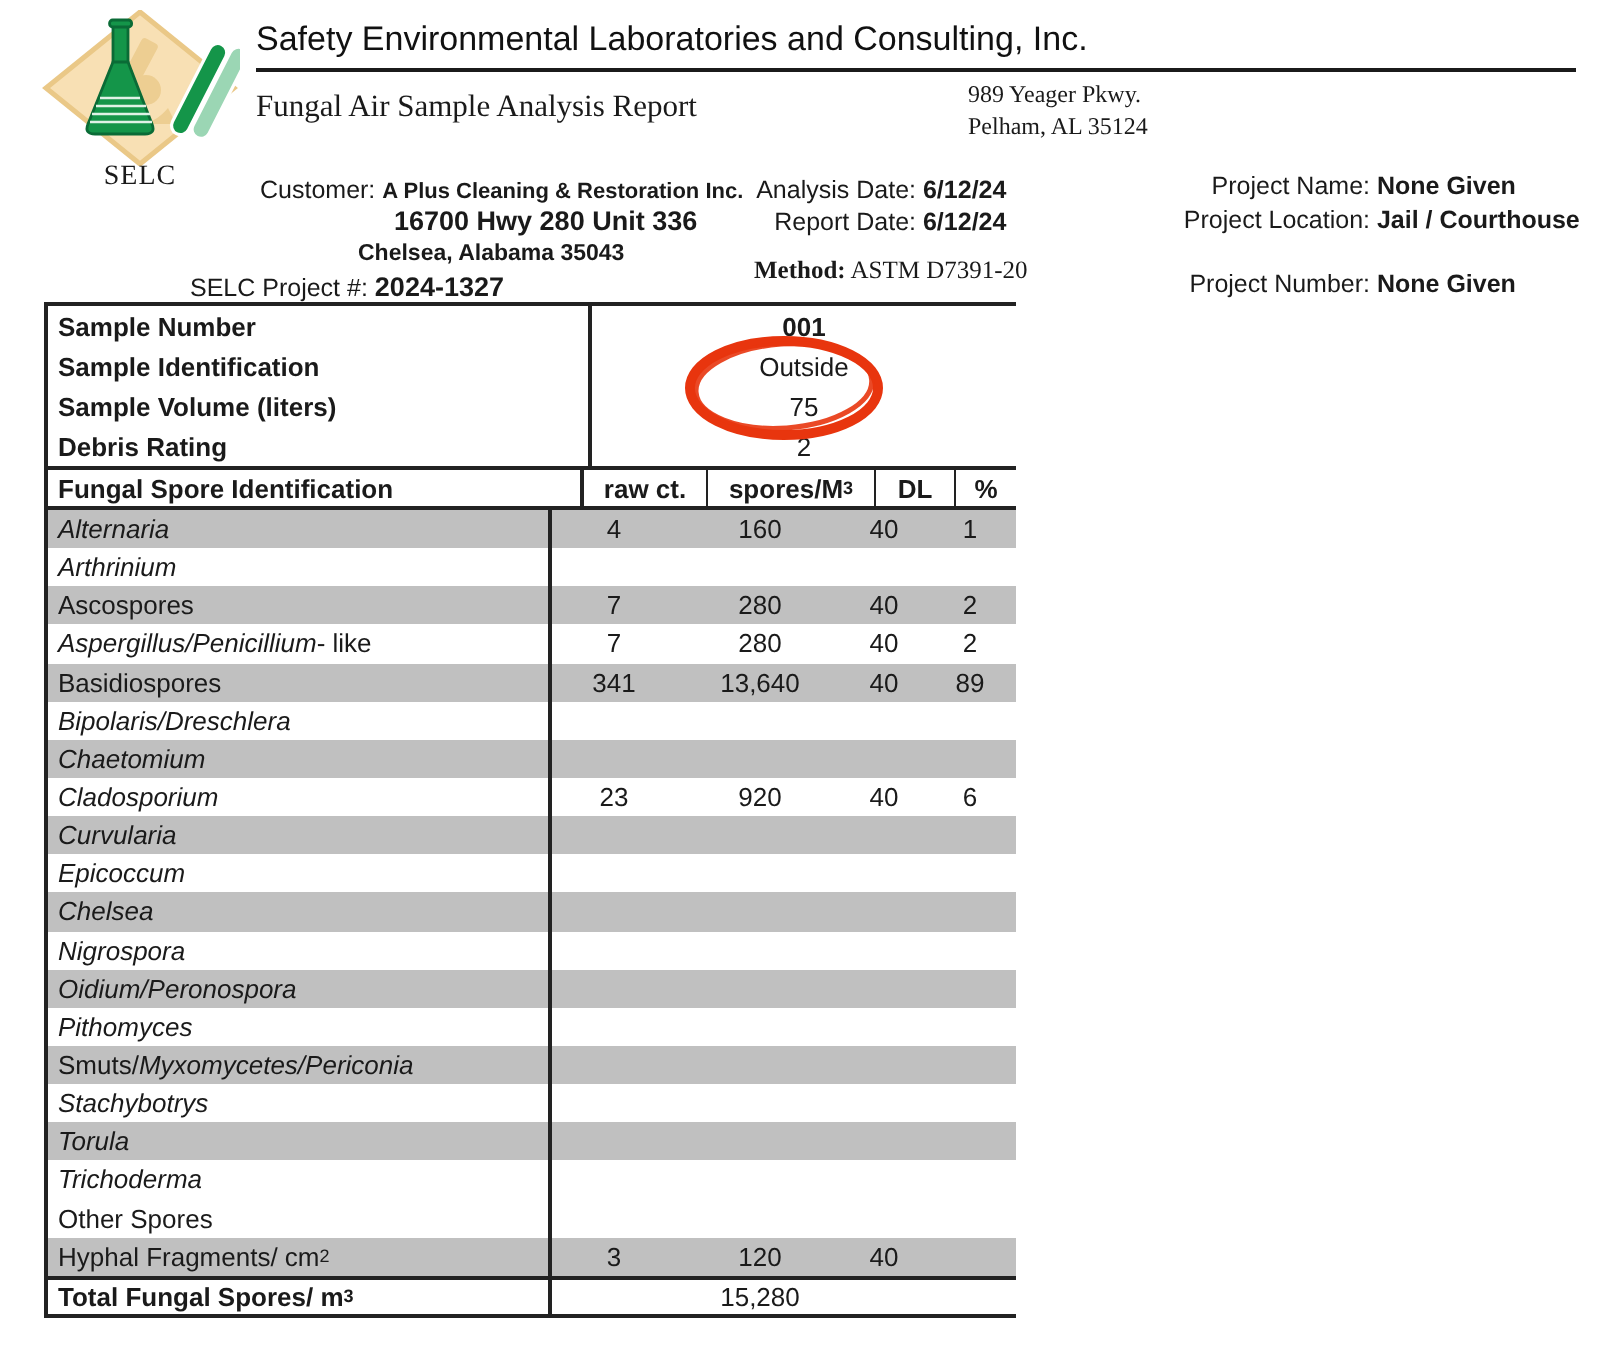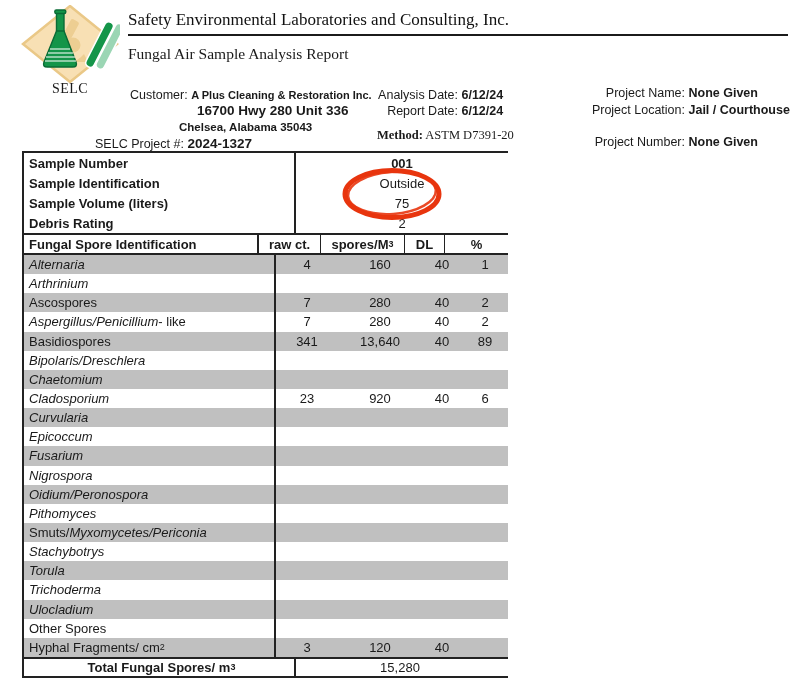--- a/index.html
+++ b/index.html
@@ -11,21 +11,21 @@
   #logo-svg { position: absolute; left: 20px; top: 5px; width: 100px; height: 78px; }
   .diamond { fill: var(--tan); stroke: var(--tanb); stroke-width: 2.5; }
   .scope { fill: var(--tanb); opacity: .75; }
   .flask { fill: var(--green); stroke: #0a6b36; stroke-width: 1.4; }
   .tube-front { fill: var(--green); stroke: #ffffff; stroke-width: 1.6; }
   .tube-back { fill: #9bd6b4; stroke: #ffffff; stroke-width: 1.6; }
   .grad { stroke: #dff2e6; stroke-width: 1.2; }
   #logo-text { position: absolute; left: 20px; top: 81px; width: 100px; text-align: center;
                font-family: "Liberation Serif", serif; font-size: 14px; letter-spacing: .5px; }
 
-  #company { position: absolute; left: 128px; top: 10px; font-family: Liberation Serif, serif;
+  #company { position: absolute; left: 128px; top: 10px; font-family: Liberation Sans, sans-serif;
              font-size: 17px; color: #111; }
   #title-rule { position: absolute; left: 128px; top: 34px; width: 660px; height: 2px; background: #1b1b1b; }
   #report-title { position: absolute; left: 128px; top: 45px; font-family: "Liberation Serif", serif;
                   font-size: 15.5px; }
   #addr { position: absolute; left: 484px; top: 40px; font-family: "Liberation Serif", serif;
           font-size: 12px; line-height: 15.5px; }
   #phone-block { position: absolute; left: 598px; top: 40px; font-family: "Liberation Serif", serif;
                  font-size: 12px; line-height: 15.5px; }
   .plabel { display: inline-block; width: 46px; }
 
@@ -47,40 +47,40 @@
 
   .si-row { display: flex; height: 20px; align-items: center; }
   .si-label { width: 272px; height: 100%; display: flex; align-items: center; padding-left: 5px;
               font-weight: bold; font-size: 13px; border-right: 2px solid var(--line); }
   .si-value { flex: 1; text-align: center; font-size: 13px; }
   .si-value.bold { font-weight: bold; }
 
   .header-row { display: flex; height: 22px; border-top: 2px solid var(--line);
                 border-bottom: 2px solid var(--line); }
   .th { display: flex; align-items: center; justify-content: center; font-weight: bold; font-size: 13px; }
-  .h-name { width: 235px; justify-content: flex-start; padding-left: 5px; border-right: 2px solid var(--line); }
+  .h-name { width: 268px; justify-content: flex-start; padding-left: 5px; border-right: 2px solid var(--line); }
   .h-raw { width: 62px; border-right: 1px solid var(--line); }
   .h-spores { width: 84px; border-right: 1px solid var(--line); }
   .h-dl { width: 40px; border-right: 1px solid var(--line); }
   .h-pct { flex: 1; }
 
   .tr { display: flex; height: 19.15px; align-items: center; font-size: 13px; }
   .tr.gray { background: var(--band); }
   .t-name { width: 252px; height: 100%; display: flex; align-items: center; padding-left: 5px;
             border-right: 2px solid var(--line); white-space: nowrap; }
   .tc { text-align: center; }
   .t-raw { width: 62px; }
   .t-spores { width: 84px; }
   .t-dl { width: 40px; }
   .t-pct { flex: 1; }
 
   .total-row { display: flex; height: 19px; align-items: center; border-top: 2px solid var(--line);
                font-size: 13px; }
-  .total-label { width: 272px; height: 100%; display: flex; align-items: center; padding-left: 5px;
-                 border-right: 2px solid var(--line); font-weight: bold; justify-content: center; }
+  .total-label { width: 252px; height: 100%; display: flex; align-items: center; padding-left: 5px;
+                 border-right: 2px solid var(--line); font-weight: bold; }
   .total-spacer { width: 62px; }
   .total-value { width: 84px; text-align: center; }
 
   
   #annotation { position: absolute; left: 338px; top: 165px; width: 108px; height: 58px; }
   .red-stroke { fill: none; stroke: var(--red); }
 </style>
 </head>
 <body>
 
@@ -107,20 +107,24 @@
     <g transform="rotate(27 80 42)">
       <rect class="tube-back" x="84" y="12" width="9" height="50" rx="4.5"></rect>
       <rect class="tube-front" x="74" y="15" width="9" height="50" rx="4.5"></rect>
     </g>
   </svg>
   <div id="logo-text">SELC</div>
 
   <div id="company">Safety Environmental Laboratories and Consulting, Inc.</div>
   <div id="title-rule"></div>
   <div id="report-title">Fungal Air Sample Analysis Report</div>
+  <div id="addr">
+    <div>989 Yeager Pkwy.</div>
+    <div>Pelham, AL 35124</div>
+  </div>
 
   <div class="line" style="left:130px; top:88px;">
     <span>Customer:</span>
     <b class="v11">A Plus Cleaning &amp; Restoration Inc.</b>
   </div>
   <div class="line b13" style="left:197px; top:103px;">16700 Hwy 280 Unit 336</div>
   <div class="line b11" style="left:179px; top:121px;">Chelsea, Alabama 35043</div>
   <div class="line" style="left:95px; top:136px;">
     <span>SELC Project #:</span>
     <b class="b13">2024-1327</b>
@@ -276,21 +280,21 @@
           <div class="t-name">
             <span style="font-style: italic;">Epicoccum</span>
           </div>
           <div class="tc t-raw"></div>
           <div class="tc t-spores"></div>
           <div class="tc t-dl"></div>
           <div class="tc t-pct"></div>
         </div>
         <div class="tr gray">
           <div class="t-name">
-            <span style="font-style: italic;">Fusarium</span>
+            <span style="font-style: italic;">Chelsea</span>
           </div>
           <div class="tc t-raw"></div>
           <div class="tc t-spores"></div>
           <div class="tc t-dl"></div>
           <div class="tc t-pct"></div>
         </div>
         <div class="tr">
           <div class="t-name">
             <span style="font-style: italic;">Nigrospora</span>
           </div>
@@ -341,29 +345,20 @@
             <span style="font-style: italic;">Torula</span>
           </div>
           <div class="tc t-raw"></div>
           <div class="tc t-spores"></div>
           <div class="tc t-dl"></div>
           <div class="tc t-pct"></div>
         </div>
         <div class="tr">
           <div class="t-name">
             <span style="font-style: italic;">Trichoderma</span>
-          </div>
-          <div class="tc t-raw"></div>
-          <div class="tc t-spores"></div>
-          <div class="tc t-dl"></div>
-          <div class="tc t-pct"></div>
-        </div>
-        <div class="tr gray">
-          <div class="t-name">
-            <span style="font-style: italic;">Ulocladium</span>
           </div>
           <div class="tc t-raw"></div>
           <div class="tc t-spores"></div>
           <div class="tc t-dl"></div>
           <div class="tc t-pct"></div>
         </div>
         <div class="tr">
           <div class="t-name">
             <span>Other Spores</span>
           </div>

